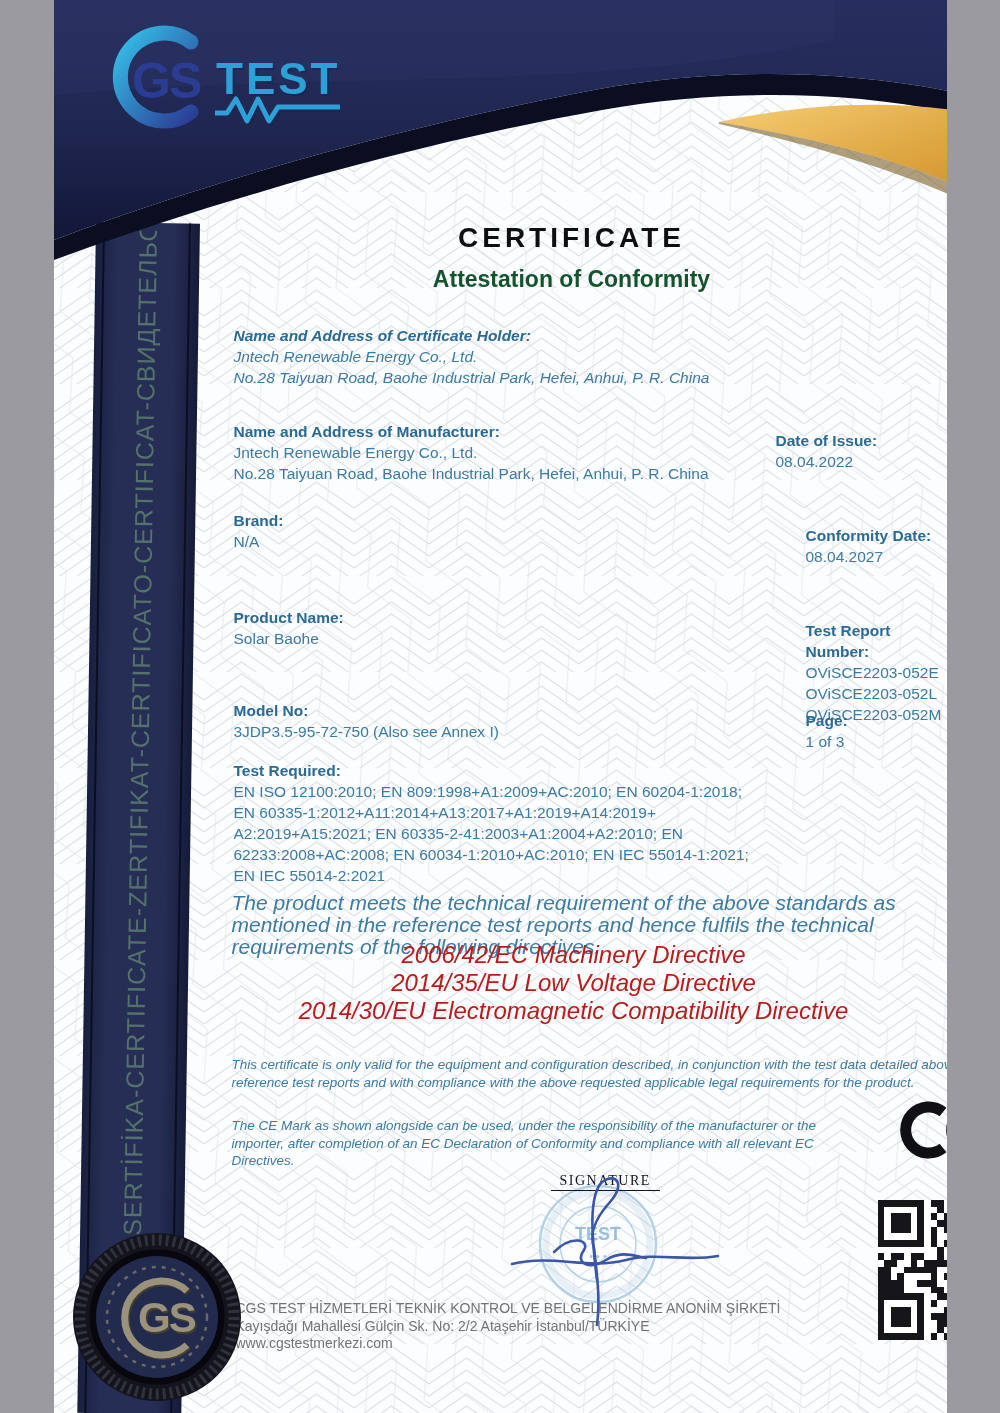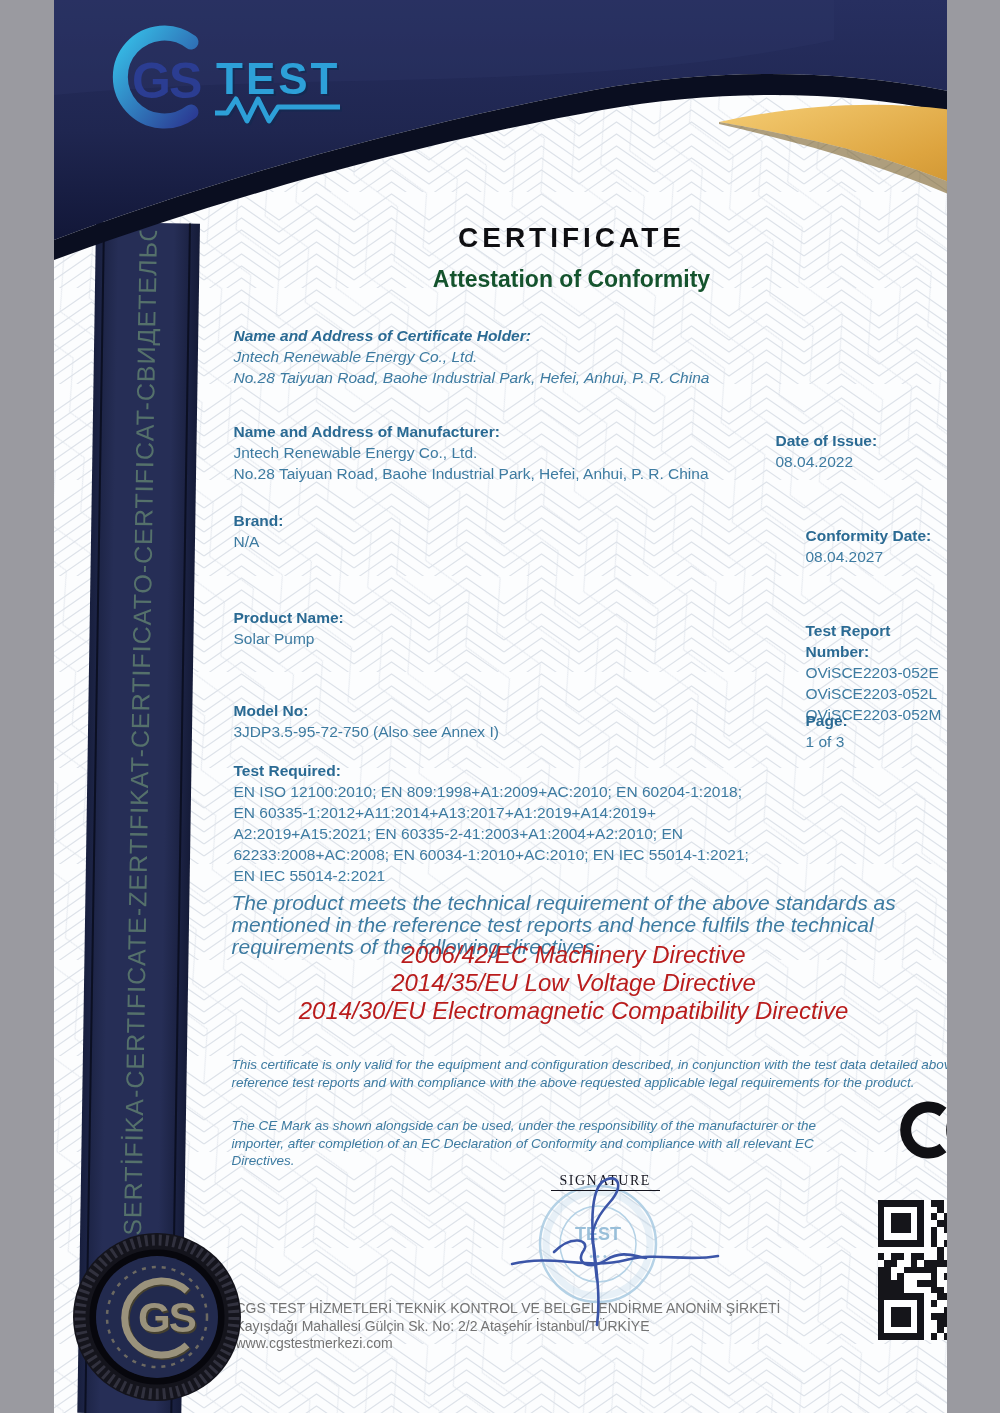--- a/index.html
+++ b/index.html
@@ -168,21 +168,21 @@
     <div class="val">No.28 Taiyuan Road, Baohe Industrial Park, Hefei, Anhui, P. R. China</div>
   </div>
 
   <div class="group" style="top:510px;left:180px;">
     <div class="lbl">Brand:</div>
     <div class="val">N/A</div>
   </div>
 
   <div class="group" style="top:607px;left:180px;">
     <div class="lbl">Product Name:</div>
-    <div class="val">Solar Pump</div>
+    <div class="val">Solar Baohe</div>
   </div>
 
   <div class="group" style="top:700px;left:180px;">
     <div class="lbl">Model No:</div>
     <div class="val">3JDP3.5-95-72-750 (Also see Annex I)</div>
   </div>
 
   <div class="group" style="top:760px;left:180px;">
     <div class="lbl">Test Required:</div>
     <div class="val">EN ISO 12100:2010; EN 809:1998+A1:2009+AC:2010; EN 60204-1:2018;</div>

